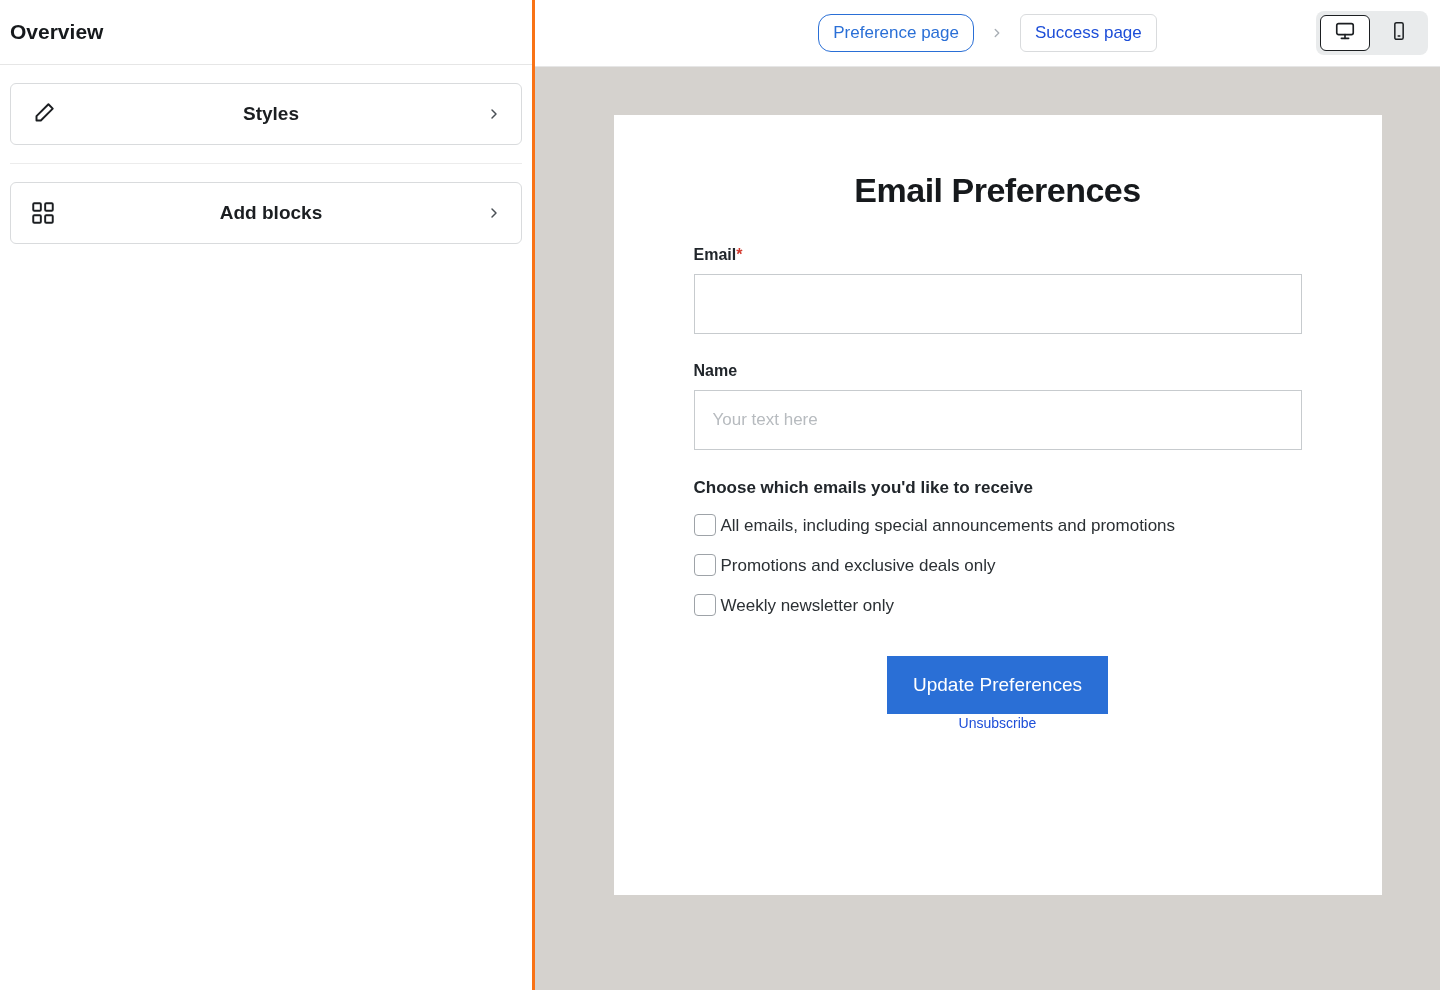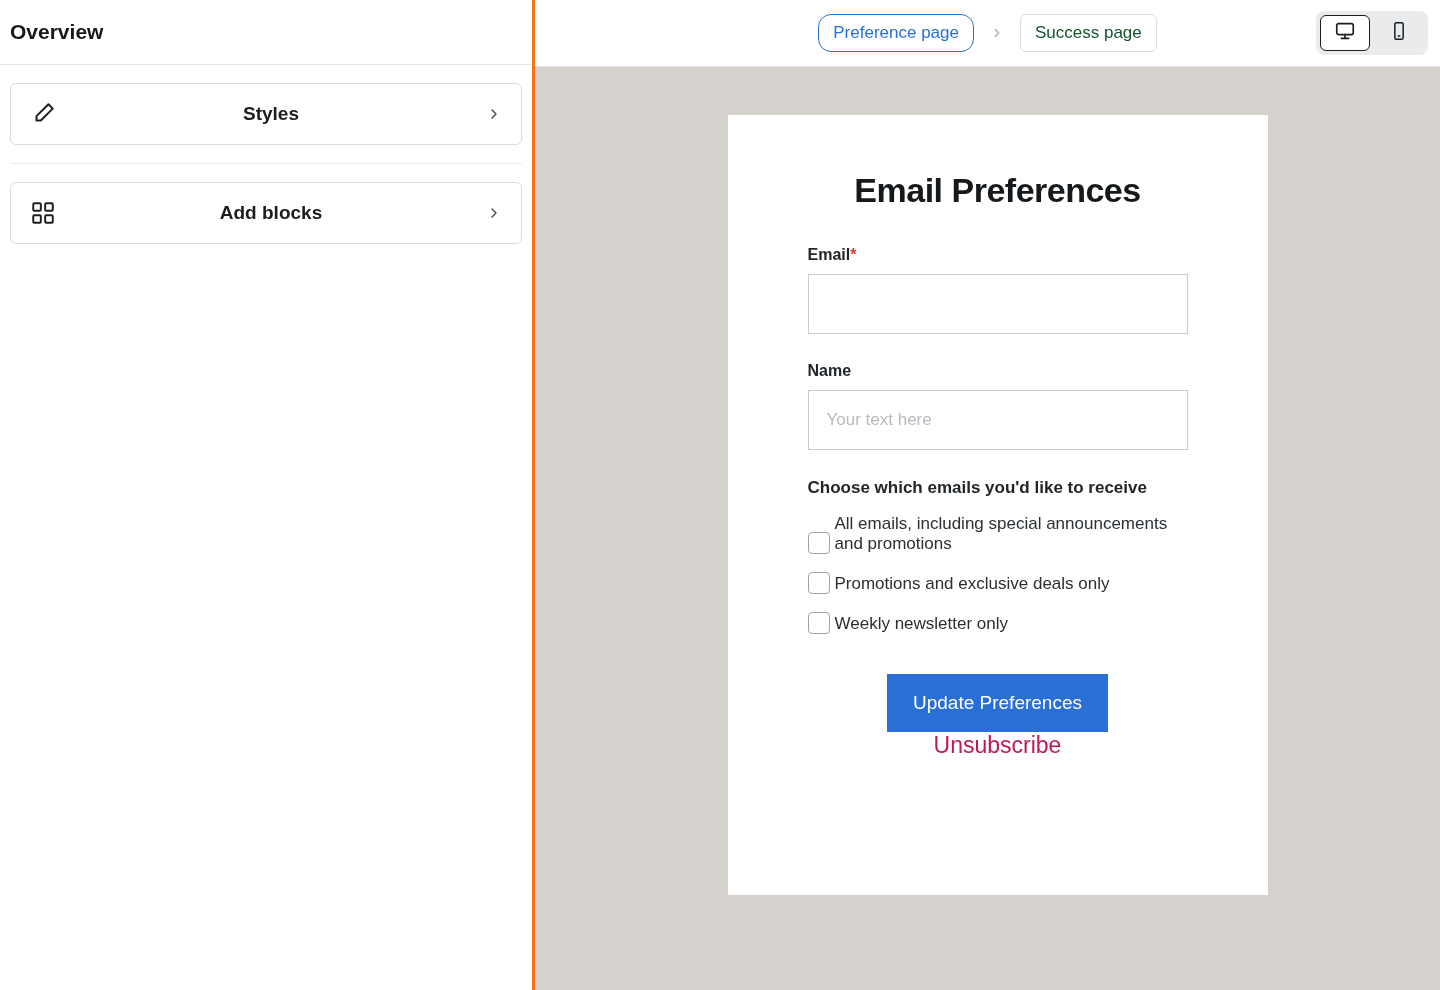--- a/index.html
+++ b/index.html
@@ -86,21 +86,21 @@
     align-items: center;
     gap: 16px;
   }
   .step-btn {
     padding: 8px 14px;
     border: 1px solid #d9dbdd;
     border-radius: 6px;
     background: #fff;
     font-size: 17px;
     font-weight: 500;
-    color: #14532d;
+    color: #1d4ed8;
     cursor: pointer;
   }
   .step-btn.active {
     border-color: #2a6fd6;
     color: #2a6fd6;
     border-radius: 13px;
   }
   .step-chev {
     color: #a9afb5;
     display:inline-flex;align-items:center;justify-content:center;
@@ -134,21 +134,21 @@
 
   
   .canvas {
     flex: 1;
     background: #d5d2ce;
     padding: 48px 40px 0 60px;
     overflow: auto;
   }
   .page-card {
     background: #ffffff;
-    width: 540px;
+    width: 768px;
     margin: 0 auto;
     padding: 56px 80px 60px 80px;
     min-height: 780px;
   }
   .page-title {
     text-align: center;
     font-size: 34px;
     font-weight: 800;
     margin-bottom: 36px;
     letter-spacing: -0.5px;
@@ -206,22 +206,22 @@
     background: #2a6fd6;
     color: #ffffff;
     border: none;
     padding: 18px 26px;
     font-size: 19px;
     font-weight: 500;
     cursor: pointer;
   }
   .link {
     display: inline-block;
-    color: #be185d;
-    font-size: 23px;
+    color: #1d4ed8;
+    font-size: 14px;
     text-decoration: none;
     cursor: pointer;
   }
 </style>
 </head>
 <body>
 
 <div class="app">
   <aside class="sidebar">
     <div class="sidebar-header">

